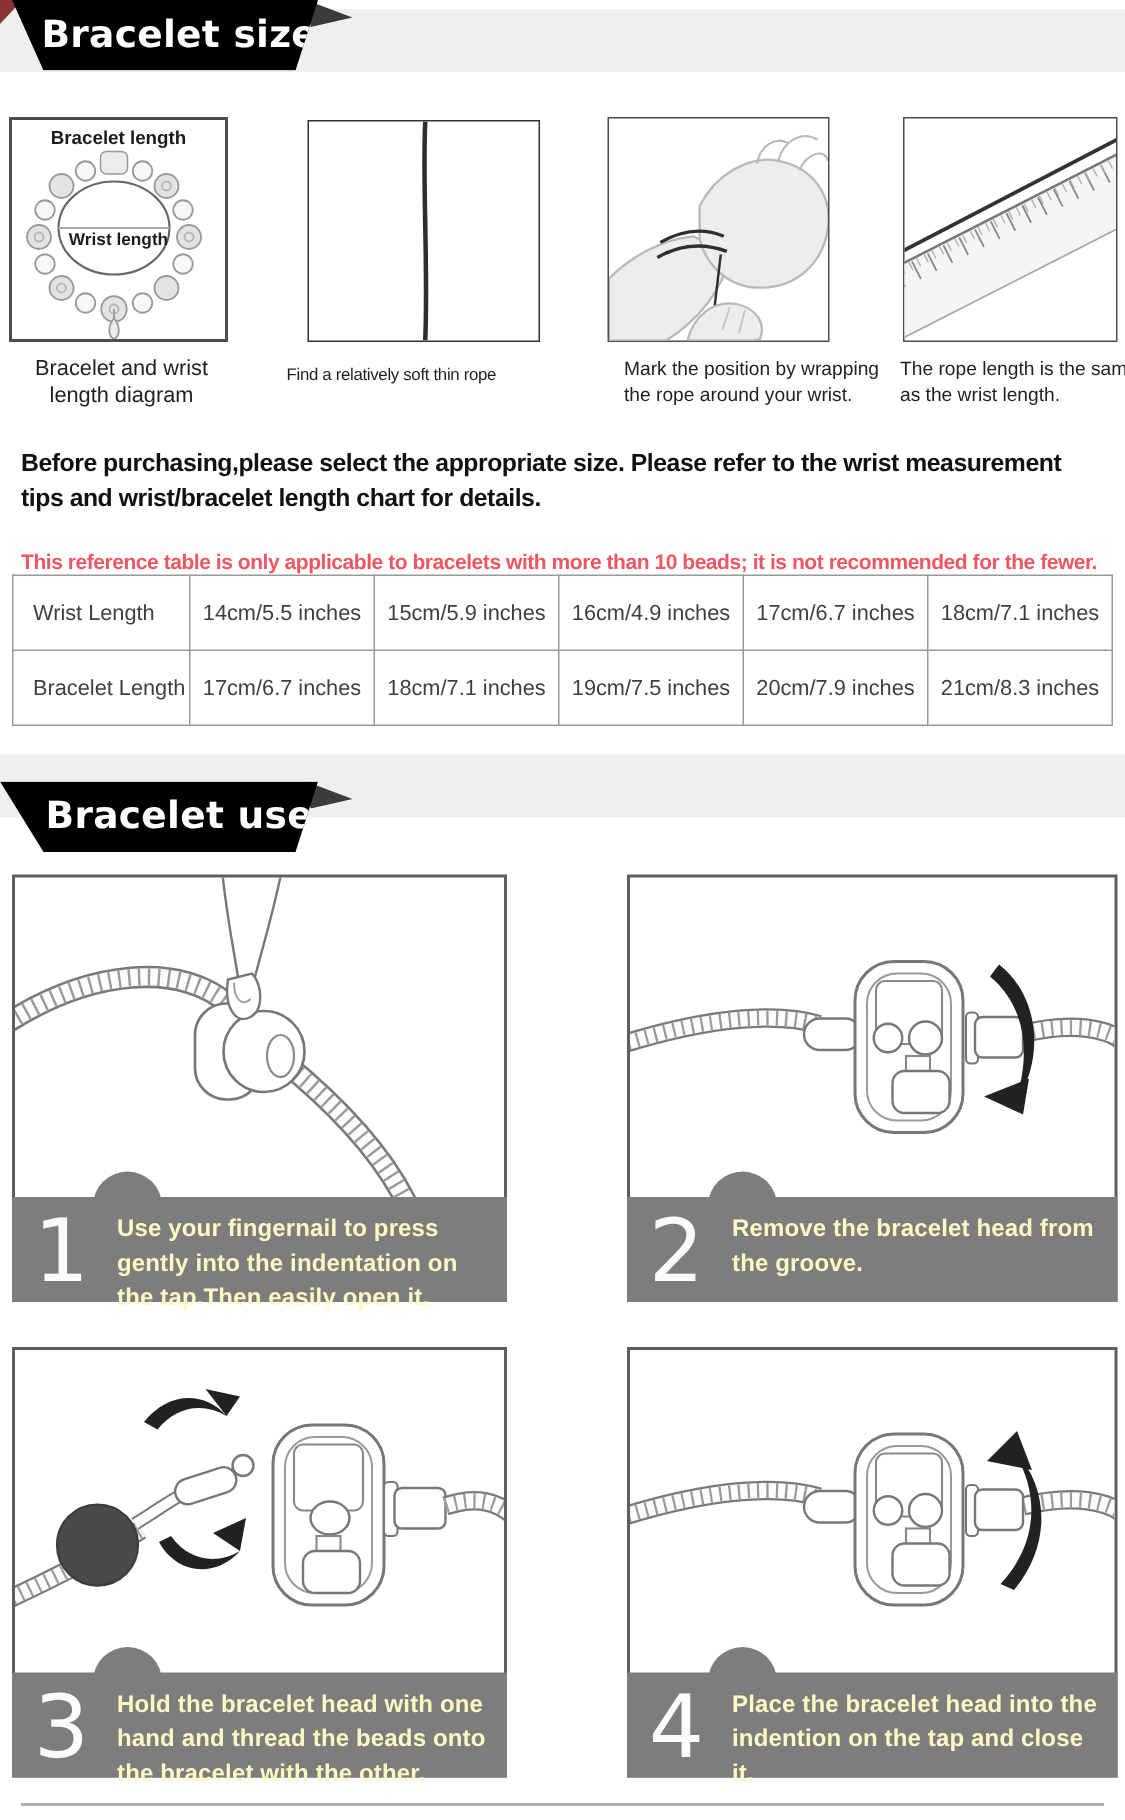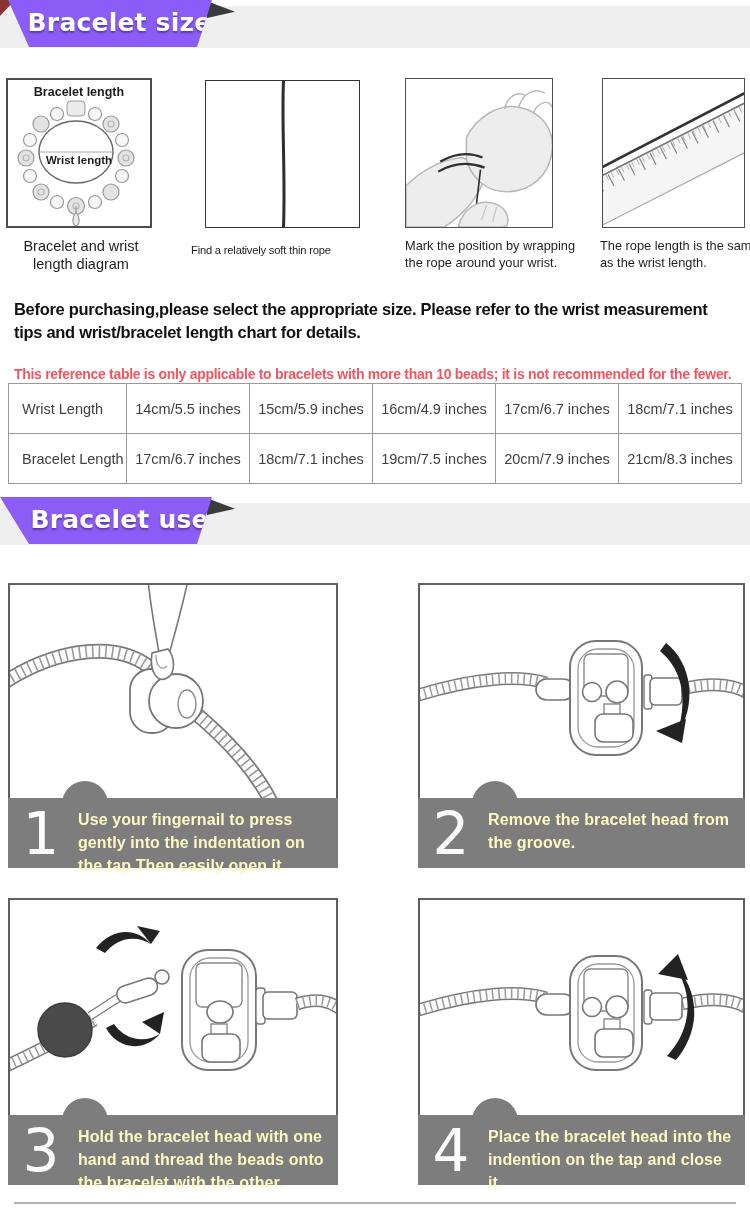--- a/index.html
+++ b/index.html
@@ -8,47 +8,47 @@
   .page { position:relative; width:750px; height:1213px; background:#fff; overflow:hidden; margin:0 auto; }
 
   
   .strip { position:absolute; left:0; right:0; height:42px; background:#efefef; }
   .strip1 { top:6px; }
   .strip2 { top:503px; }
 
   
   .ribbon { position:absolute; width:240px; height:47px; left:0; }
   .ribbon1 { top:0; }
-  .ribbon2 { top:497px;text-decoration:underline; }
+  .ribbon2 { top:521px;text-decoration:underline; }
   .ribbon .red { position:absolute; left:0; top:0; width:15px; height:16px; background:#8d3232;
                  clip-path:polygon(0 0,100% 0,0 100%); }
   .ribbon .fold { position:absolute; left:204px; top:0; width:31px; height:18px; background:#3b3b3d;
                   clip-path:polygon(0 0,100% 65%,10% 100%); }
-  .ribbon .body { position:absolute; left:0; top:0; width:235px; height:47px; background:#8b5cf6;
+  .ribbon .body { position:absolute; left:0; top:0; width:235px; height:47px; background:#000000;
                   clip-path:polygon(8px 0,212px 0,197px 100%,29px 100%);
                   display:flex; align-items:center; justify-content:center; }
   .ribbon .label { color:#fff; font-weight:800; font-size:25px; letter-spacing:.2px;
                    font-family:"DejaVu Sans", sans-serif;
                    text-shadow:0 2px 2px rgba(0,0,0,.35); padding-bottom:3px; padding-left:4px; }
 
   
   .imgbox { position:absolute; background:#fff; border:2px solid #4d4d4d; }
   .box1 { left:6px;  top:78px; width:146px; height:150px; }
   .box2 { left:205px; top:80px; width:155px; height:148px; border-width:1.5px; border-color:#333; }
   .box3 { left:405px; top:78px; width:148px; height:150px; border-width:1.5px; }
   .box4 { left:602px; top:78px; width:143px; height:150px; border-width:1.5px; }
   .imgbox svg { display:block; width:100%; height:100%; }
   .diagram-label { position:absolute; left:0; right:0; text-align:center; font-weight:700; color:#1c1c1c; }
   .lbl-bracelet { top:5px; font-size:12.5px; }
   .lbl-wrist { top:74px; font-size:11.5px; }
 
   .caption { position:absolute; font-weight:400; color:#1f1f1f; line-height:1.3; }
   .cap1 { left:6px;  top:237px; width:150px; text-align:center; font-size:14.5px; line-height:1.25; }
   .cap2 { left:191px; top:243px; width:185px; font-size:11.2px; letter-spacing:-.2px; white-space:nowrap; }
-  .cap3 { left:405px; top:238px; width:172px; font-size:12.8px; }
+  .cap3 { left:416px; top:238px; width:172px; font-size:12.8px; }
   .cap4 { left:600px; top:238px; width:172px; font-size:12.8px; }
 
   .note-bold { position:absolute; left:14px; top:298px; width:722px; font-size:16.5px; font-weight:700;
                letter-spacing:-.3px; color:#111; line-height:1.38; }
   .note-red { position:absolute; left:14px; top:366px; font-size:14px; font-weight:700;
               letter-spacing:-.3px; color:#ef5661; white-space:nowrap; }
 
   
   table.size { position:absolute; left:8px; top:383px; width:734px; border-collapse:collapse;
                table-layout:fixed; border:1.5px solid #777; }

